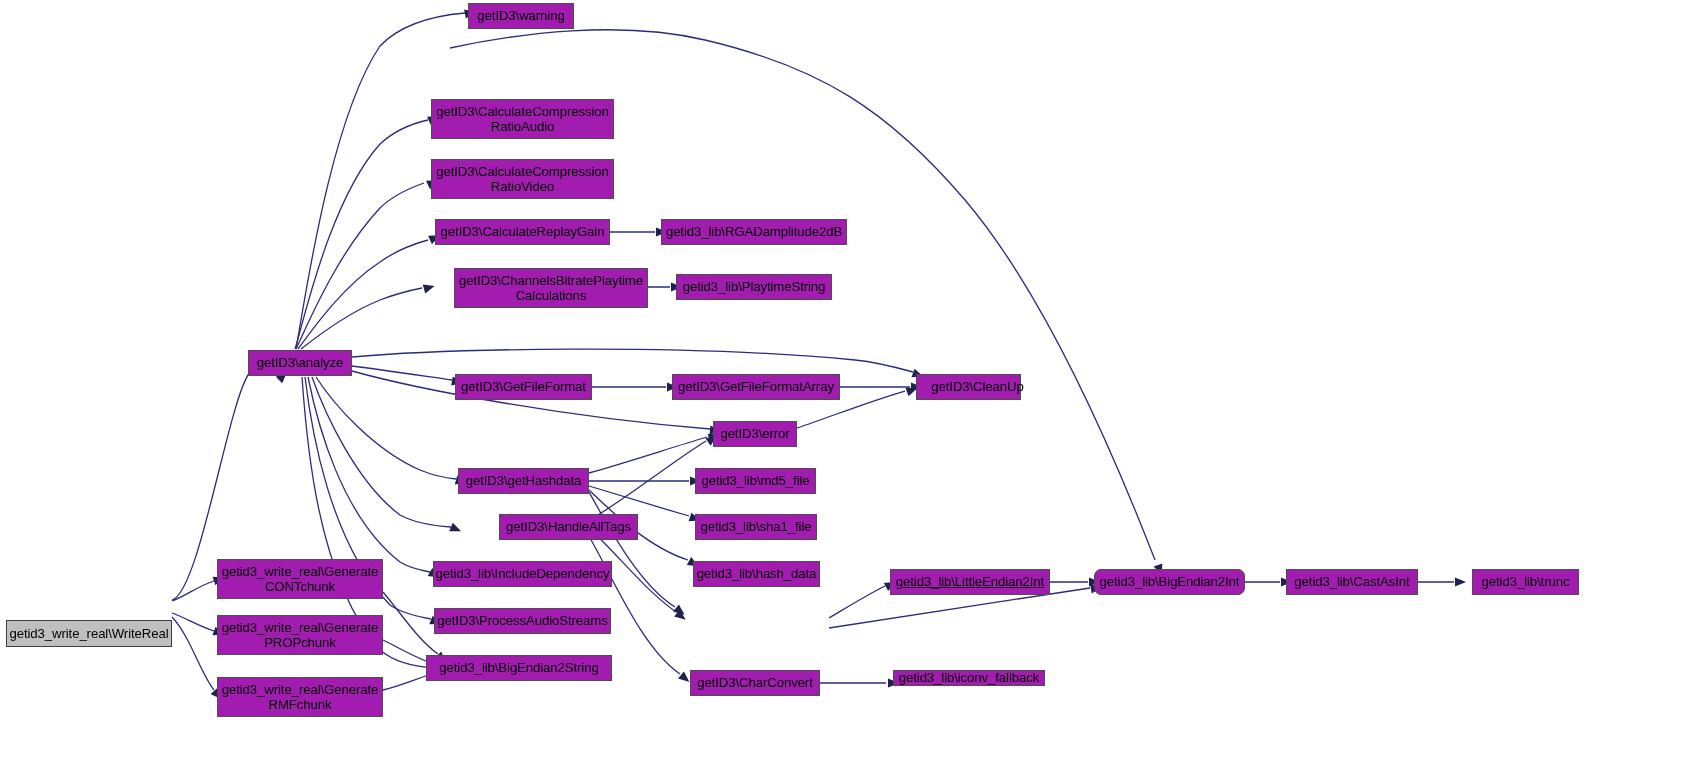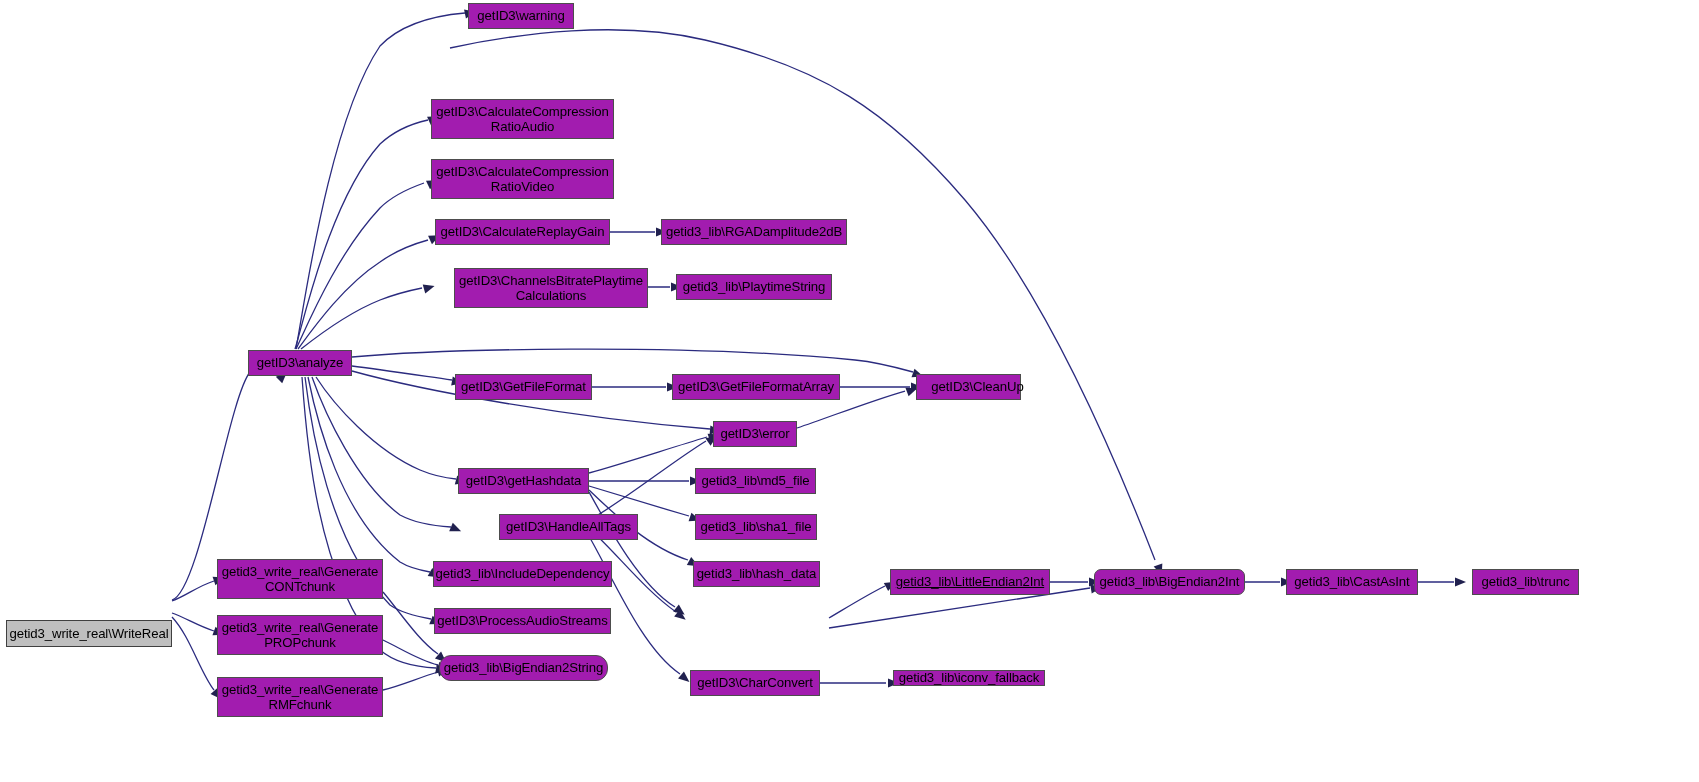--- a/index.html
+++ b/index.html
@@ -154,21 +154,21 @@
     <div class="node" style="left: 431px; top: 159px; width: 183px; height: 40px;">getID3\CalculateCompression
 RatioVideo</div>
     <div class="node" style="left: 435px; top: 219px; width: 175px; height: 26px;">getID3\CalculateReplayGain</div>
     <div class="node" style="left: 426px; top: 268px; width: 194px; height: 40px; margin-left: 28px;">getID3\ChannelsBitratePlaytime
 Calculations</div>
     <div class="node" style="left: 455px; top: 374px; width: 137px; height: 26px;">getID3\GetFileFormat</div>
     <div class="node" style="left: 458px; top: 468px; width: 131px; height: 26px;">getID3\getHashdata</div>
     <div class="node" style="left: 454px; top: 514px; width: 139px; height: 26px; margin-left: 45px;">getID3\HandleAllTags</div>
     <div class="node" style="left: 433px; top: 561px; width: 179px; height: 26px;">getid3_lib\IncludeDependency</div>
     <div class="node" style="left: 434px; top: 608px; width: 177px; height: 26px;">getID3\ProcessAudioStreams</div>
-    <div class="node" style="left: 439px; top: 655px; width: 169px; height: 26px; border-radius: 12px;">getid3_lib\BigEndian2String</div>
+    <div class="node" style="left: 426px; top: 655px; width: 186px; height: 26px;">getid3_lib\BigEndian2String</div>
     <div class="node" style="left: 661px; top: 219px; width: 186px; height: 26px;">getid3_lib\RGADamplitude2dB</div>
     <div class="node" style="left: 676px; top: 274px; width: 156px; height: 26px;">getid3_lib\PlaytimeString</div>
     <div class="node" style="left: 672px; top: 374px; width: 168px; height: 26px;">getID3\GetFileFormatArray</div>
     <div class="node" style="left: 713px; top: 421px; width: 84px; height: 26px;">getID3\error</div>
     <div class="node" style="left: 695px; top: 468px; width: 121px; height: 26px;">getid3_lib\md5_file</div>
     <div class="node" style="left: 695px; top: 514px; width: 122px; height: 26px;">getid3_lib\sha1_file</div>
     <div class="node" style="left: 693px; top: 561px; width: 127px; height: 26px;">getid3_lib\hash_data</div>
     <div class="node" style="left: 690px; top: 670px; width: 130px; height: 26px;">getID3\CharConvert</div>
     <div class="node" style="left: 916px; top: 374px; width: 105px; height: 26px; padding-left: 18px;">getID3\CleanUp</div>
     <div class="node" style="left: 890px; top: 569px; width: 160px; height: 26px; text-decoration: underline;">getid3_lib\LittleEndian2Int</div>

